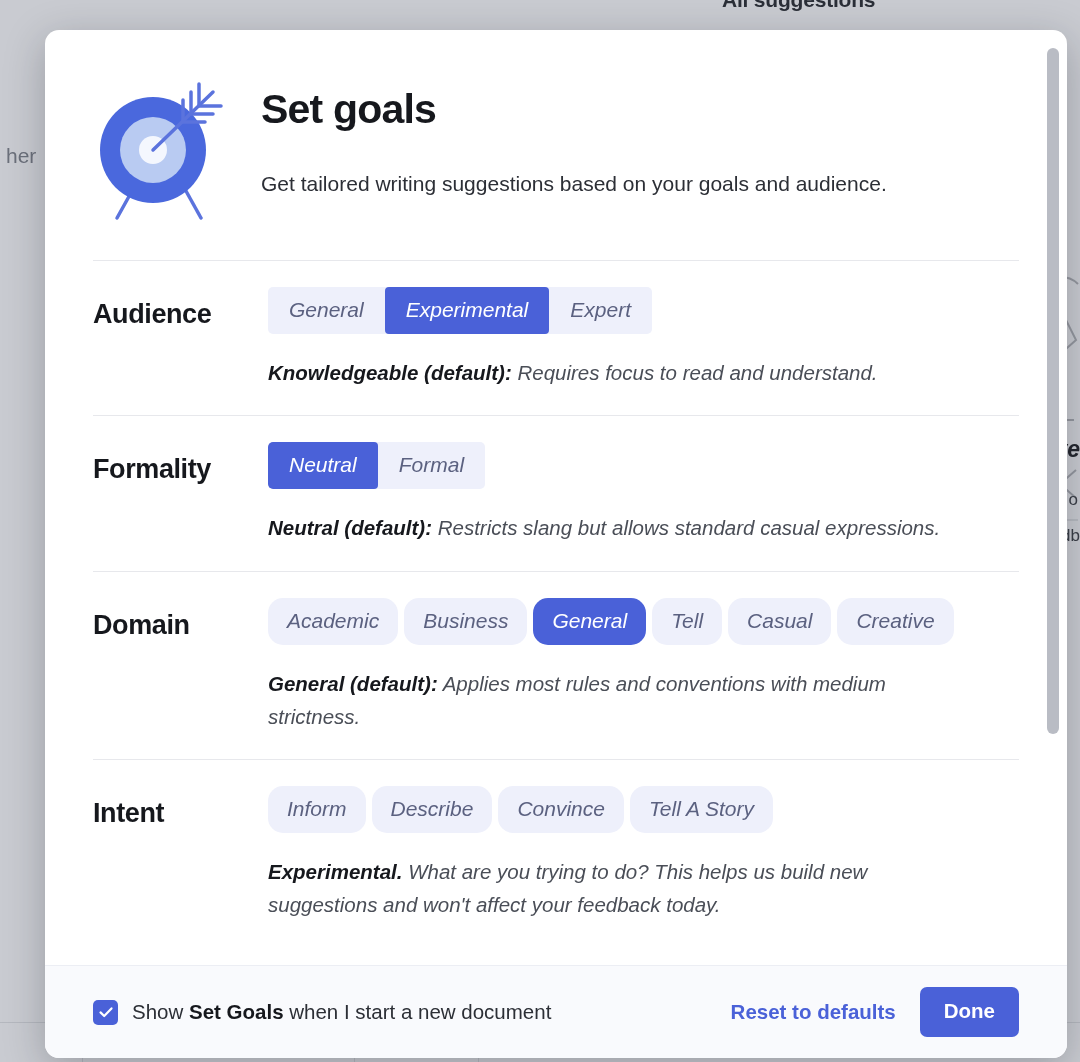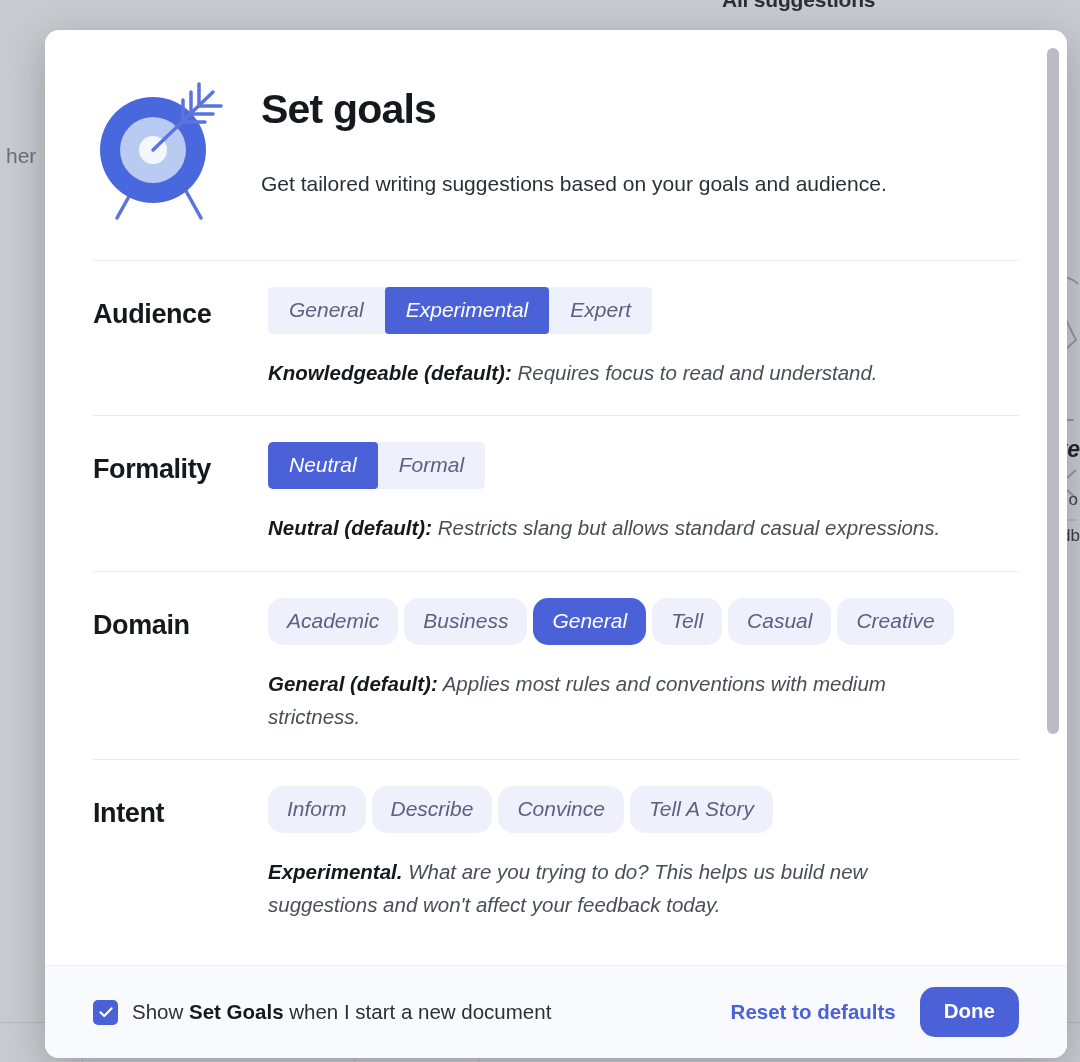--- a/index.html
+++ b/index.html
@@ -243,21 +243,21 @@
     cursor: pointer;
     white-space: nowrap;
     margin-right: 24px;
   }
   .done-btn {
     font-size: 20.5px;
     font-weight: bold;
     color: #ffffff;
     background: #4a61d8;
     border: none;
-    border-radius: 15px;
+    border-radius: 7px;
     padding: 13px 24px 15px 24px;
     cursor: pointer;
     font-family: "Liberation Sans", sans-serif;
     line-height: 1.1;
   }
 
   
   .scrollbar-track {
     position: absolute;
     right: 8px; top: 18px;

